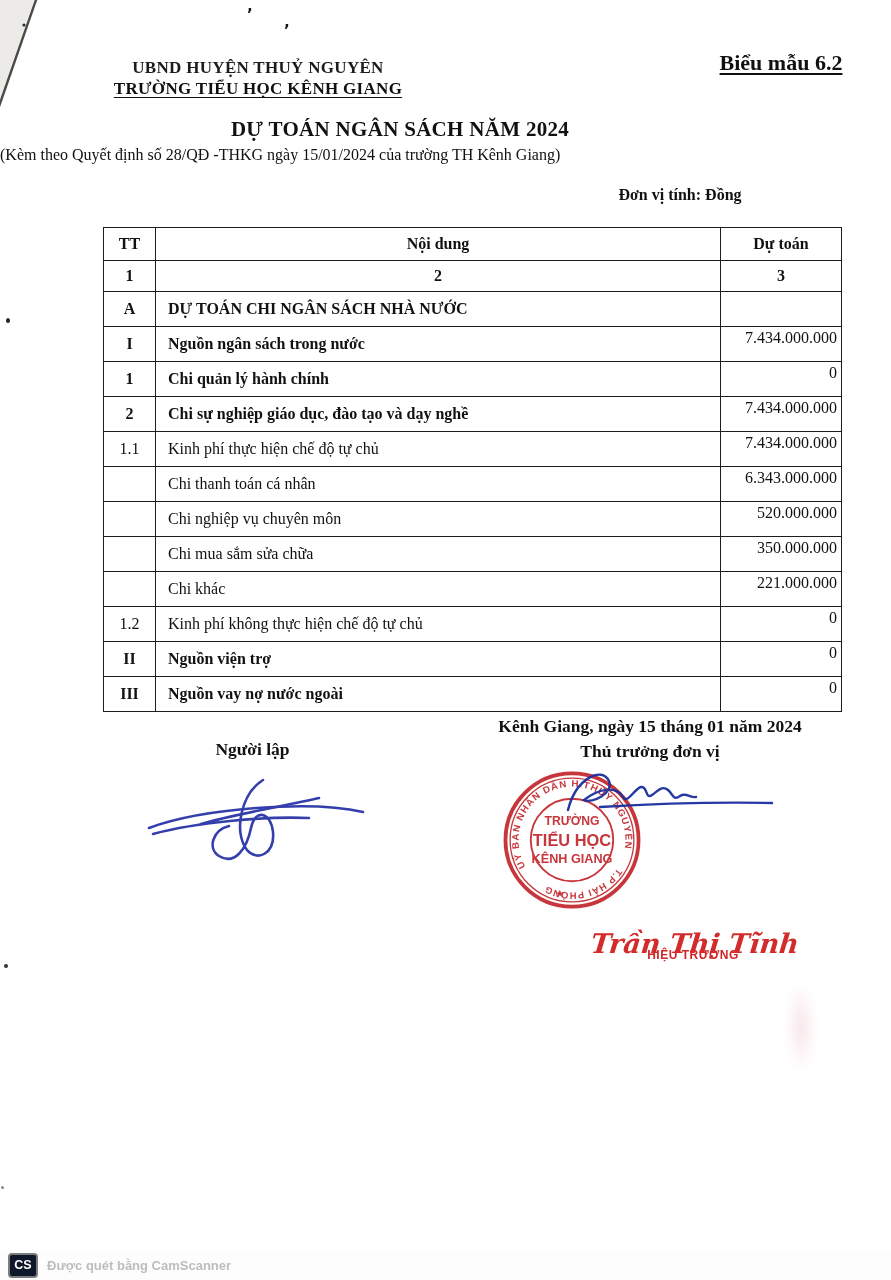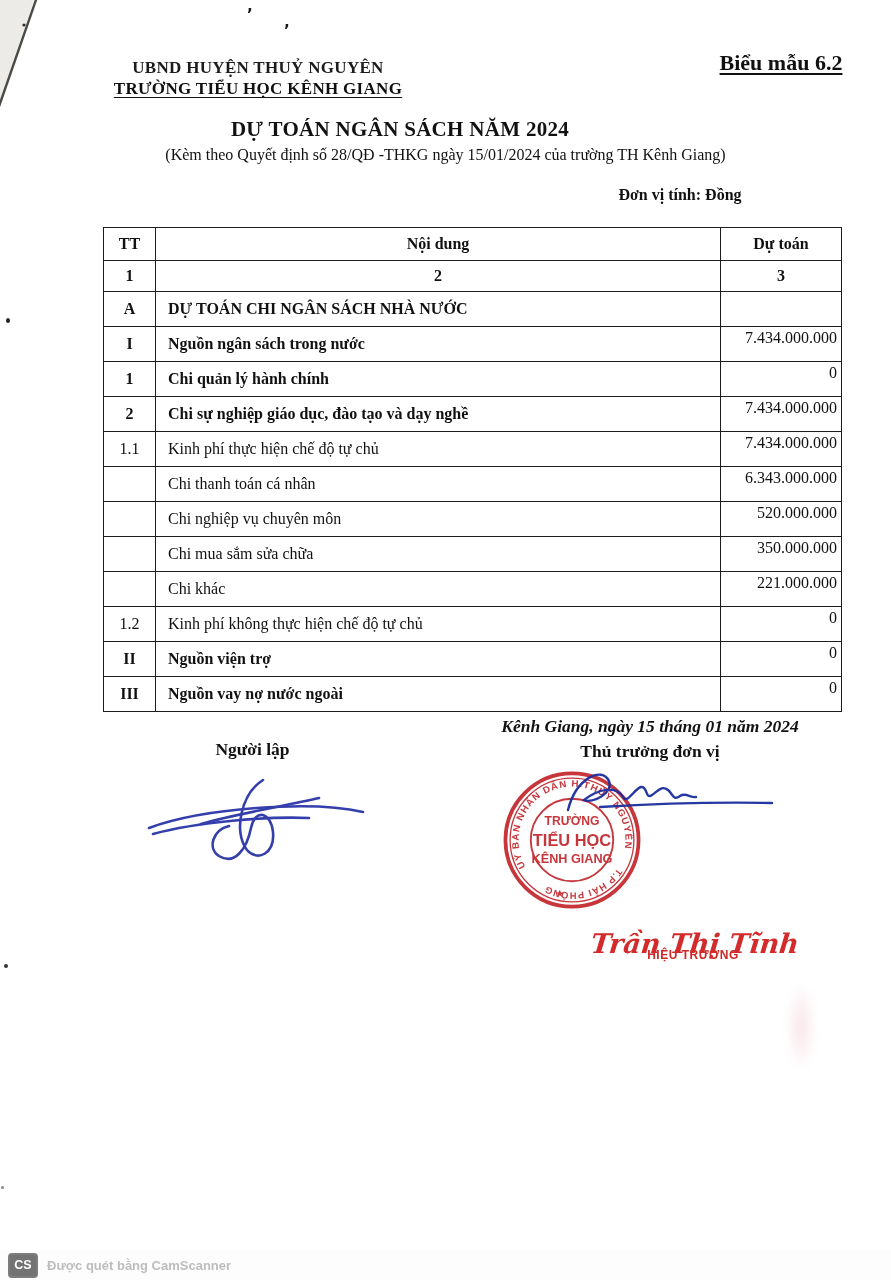--- a/index.html
+++ b/index.html
@@ -11,21 +11,21 @@
     overflow:hidden;
     font-family:"Liberation Serif", serif;
     color:#111;
   }
   
   .org-block{position:absolute;left:84px;top:57px;width:348px;text-align:center;line-height:1.25;}
   .org-line1{font-size:17px;font-weight:bold;letter-spacing:.3px;color:#1c1c1c;}
   .org-line2{font-size:17px;font-weight:bold;letter-spacing:.3px;text-decoration:underline;text-underline-offset:3px;color:#101010;}
   .form-label{position:absolute;left:718px;top:50px;width:126px;font-size:22px;font-weight:bold;text-decoration:underline;text-underline-offset:3px;text-align:center;}
   .doc-title{position:absolute;left:0;top:117px;width:800px;text-align:center;font-size:21px;font-weight:bold;letter-spacing:.3px;}
-  .doc-subtitle{position:absolute;left:0;top:146px;width:891px;text-align:center;font-size:16px;}
+  .doc-subtitle{position:absolute;left:0;top:146px;width:891px;text-align:left;font-size:16px;}
   .unit-note{position:absolute;left:575px;top:186px;width:210px;text-align:center;font-size:16px;font-weight:bold;}
 
   
   table.budget{
     position:absolute;left:103px;top:227px;
     border-collapse:collapse;
     width:738px;
     table-layout:fixed;
   }
   table.budget td{border:1.6px solid #1c1c1c;overflow:hidden;}
@@ -34,21 +34,21 @@
   .col-value{width:121px;}
   table.budget .hdr td{height:30px;text-align:center;font-weight:bold;font-size:16px;}
   table.budget .colnums td{height:28px;text-align:center;font-weight:bold;font-size:16px;}
   table.budget tbody td{height:32px;font-size:16px;}
   td.tt-cell{text-align:center;}
   td.content-cell{padding-left:12px;}
   td.value-cell{text-align:right;padding:2px 4px 0 2px;font-size:14px;vertical-align:top;font-weight:normal;}
   tr.bold td.tt-cell, tr.bold td.content-cell{font-weight:bold;}
 
   
-  .date-line{position:absolute;left:440px;top:716px;width:420px;text-align:center;font-size:17.5px;font-weight:bold;font-style:italic;}
+  .date-line{position:absolute;left:440px;top:716px;width:420px;text-align:center;font-size:17.5px;font-weight:bold;}
   .right-title{position:absolute;left:440px;top:741px;width:420px;text-align:center;font-size:17.5px;font-weight:bold;}
   .left-title{position:absolute;left:150px;top:739px;width:205px;text-align:center;font-size:17.5px;font-weight:bold;}
   .left-name{position:absolute;left:130px;top:860px;width:245px;text-align:center;font-size:17.5px;font-weight:bold;}
   .sig-left{position:absolute;left:143px;top:772px;width:228px;height:98px;}
   .sig-right{position:absolute;left:540px;top:760px;width:240px;height:72px;}
   .stamp{position:absolute;left:497px;top:765px;width:150px;height:150px;opacity:.93;}
   .principal-title{position:absolute;left:598px;top:948px;width:190px;text-align:center;
     font-family:"Liberation Sans", sans-serif;font-size:12px;font-weight:bold;color:#cf2626;letter-spacing:.5px;}
   .principal-name{position:absolute;left:580px;top:928px;width:230px;text-align:center;
     font-family:"DejaVu Serif", serif;font-style:italic;font-weight:bold;font-size:27px;color:#d32b2b;
@@ -57,21 +57,21 @@
   
   .corner-art{position:absolute;left:0;top:0;width:70px;height:125px;pointer-events:none;}
   .mark{position:absolute;font-size:15px;font-weight:bold;color:#151515;font-family:"DejaVu Sans", sans-serif;}
   .dot{position:absolute;border-radius:50%;}
   .smudge{position:absolute;left:786px;top:982px;width:30px;height:90px;border-radius:50%;
     background:radial-gradient(closest-side,#f3cdd4,rgba(243,205,212,0));filter:blur(4px);opacity:.55;}
 
   
   .footer{position:absolute;left:0;bottom:0;width:891px;height:30px;background:#fdfdfd;
     display:flex;align-items:center;font-family:"Liberation Sans", sans-serif;}
-  .cs-badge{margin-left:8px;width:26px;height:21px;background:#737373;border:2px solid #7c7c7c;border-radius:4px;
+  .cs-badge{margin-left:8px;width:26px;height:21px;background:#0f172a;border:2px solid #7c7c7c;border-radius:4px;
     color:#ffffff;font-size:12.5px;font-weight:bold;display:flex;align-items:center;justify-content:center;}
   .footer-text{margin-left:9px;color:#bdbdbd;font-size:13px;font-weight:bold;}
 </style>
 </head>
 <body>
 
 <div class="page">
 
   <svg class="corner-art" viewBox="0 0 70 125">
     <polygon points="0,0 34,0 0,100" fill="#edebe7"></polygon>

